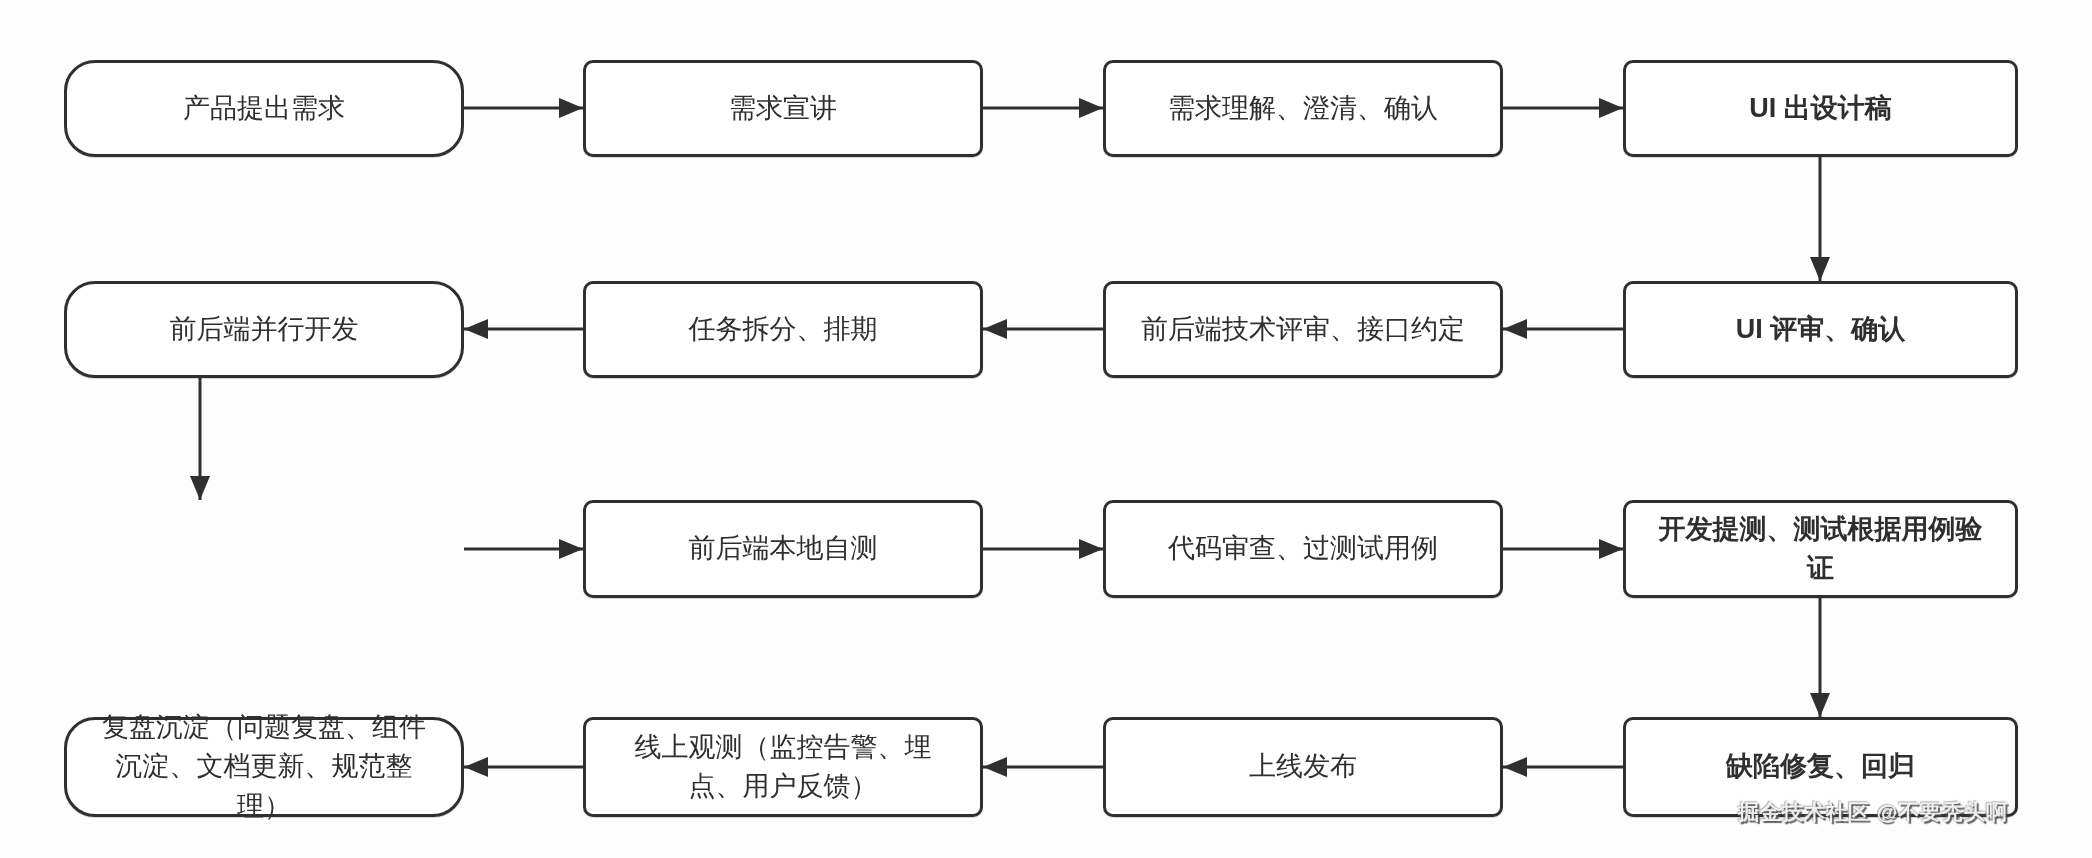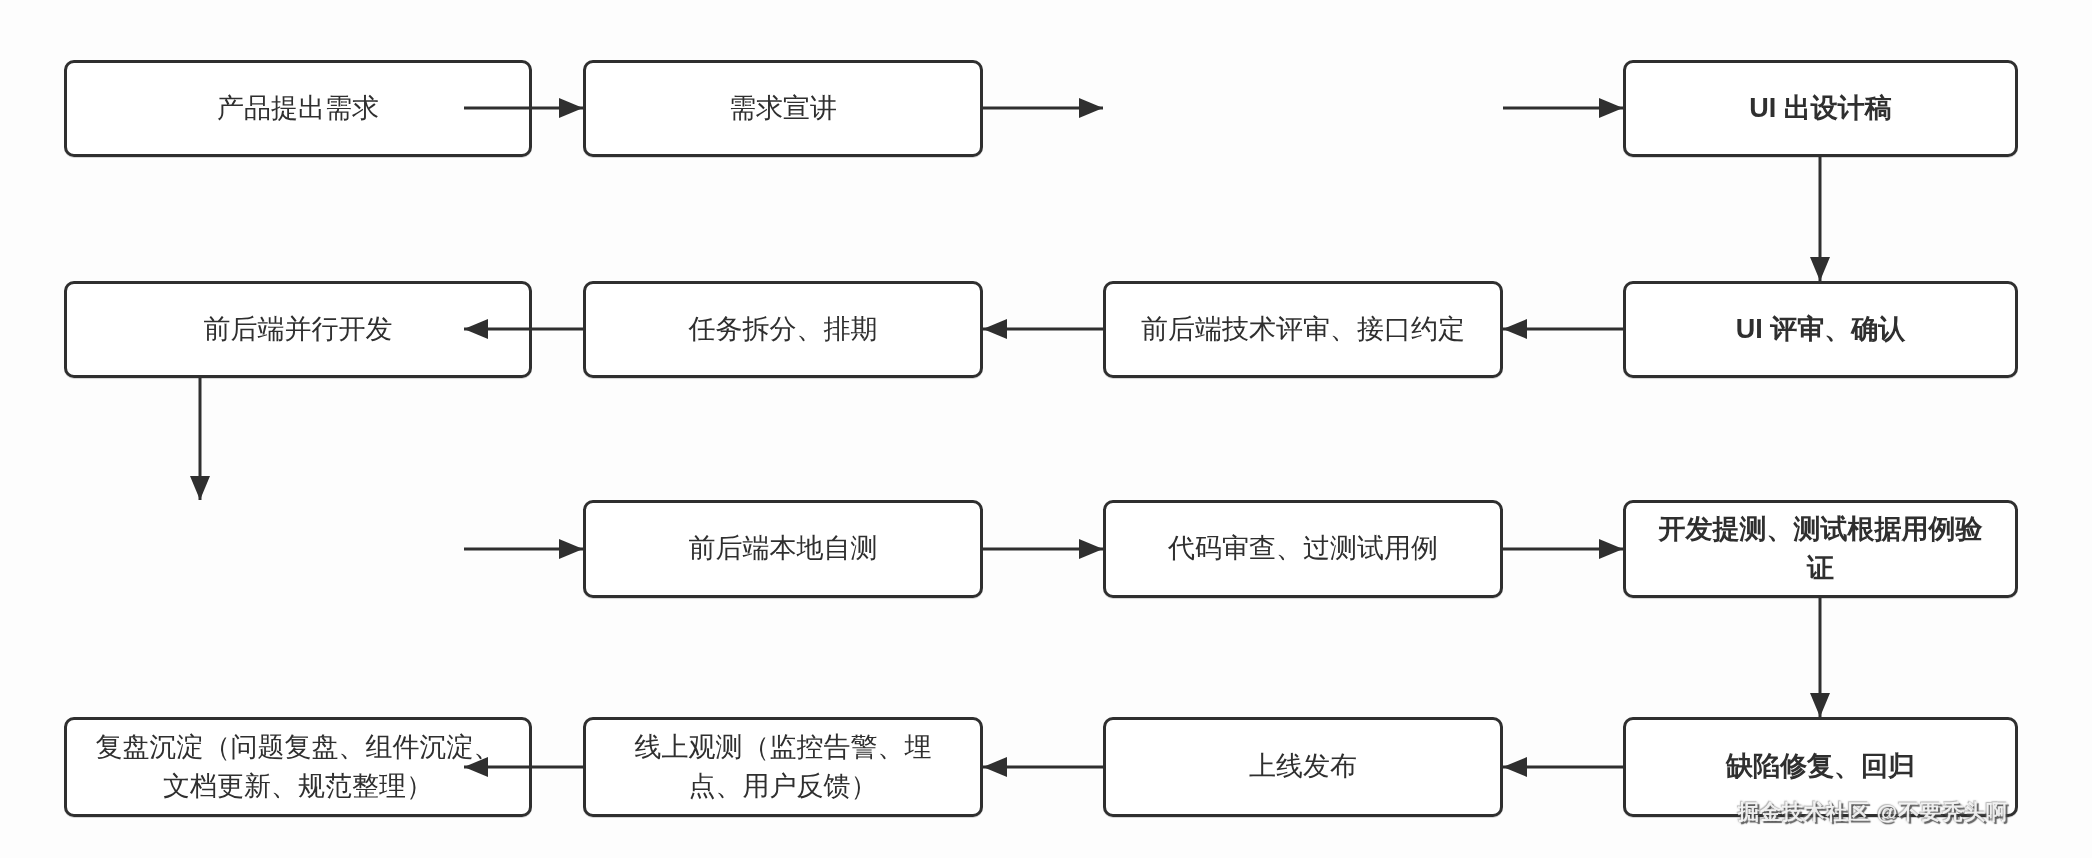--- a/index.html
+++ b/index.html
@@ -25,21 +25,21 @@
     align-items: center;
     justify-content: center;
     text-align: center;
     font-size: 27px;
     line-height: 1.45;
     color: #2f2f2f;
     padding: 4px 22px;
     box-shadow: 0 1px 0 rgba(0,0,0,0.15);
   }
   
-  .c1 { left: 64px;   width: 468px; }
+  .c1 { left: 64px;   width: 400px; border-radius: 31px; }
   .c2 { left: 583px;  width: 400px; }
   .c3 { left: 1103px; width: 400px; }
   .c4 { left: 1623px; width: 395px; font-weight: bold; }
   .r1 { top: 60px;  height: 97px; }
   .r2 { top: 281px; height: 97px; text-align: center; }
   .r3 { top: 500px; height: 98px; }
   .r4 { top: 717px; height: 100px; }
 
   .arrow-layer {
     position: absolute;
@@ -68,20 +68,21 @@
                  0 0 2px rgba(90, 90, 90, 0.5);
   }
 </style>
 </head>
 <body>
 
 <div class="canvas">
 
   <div class="node r1 c1">产品提出需求</div>
   <div class="node r1 c2">需求宣讲</div>
+  <div class="node r1 c3">需求理解、澄清、确认</div>
   <div class="node r1 c4">UI 出设计稿</div>
 
   <div class="node r2 c4">UI 评审、确认</div>
   <div class="node r2 c3">前后端技术评审、接口约定</div>
   <div class="node r2 c2">任务拆分、排期</div>
   <div class="node r2 c1">前后端并行开发</div>
 
   <div class="node r3 c2">前后端本地自测</div>
   <div class="node r3 c3">代码审查、过测试用例</div>
   <div class="node r3 c4">开发提测、测试根据用例验证</div>

